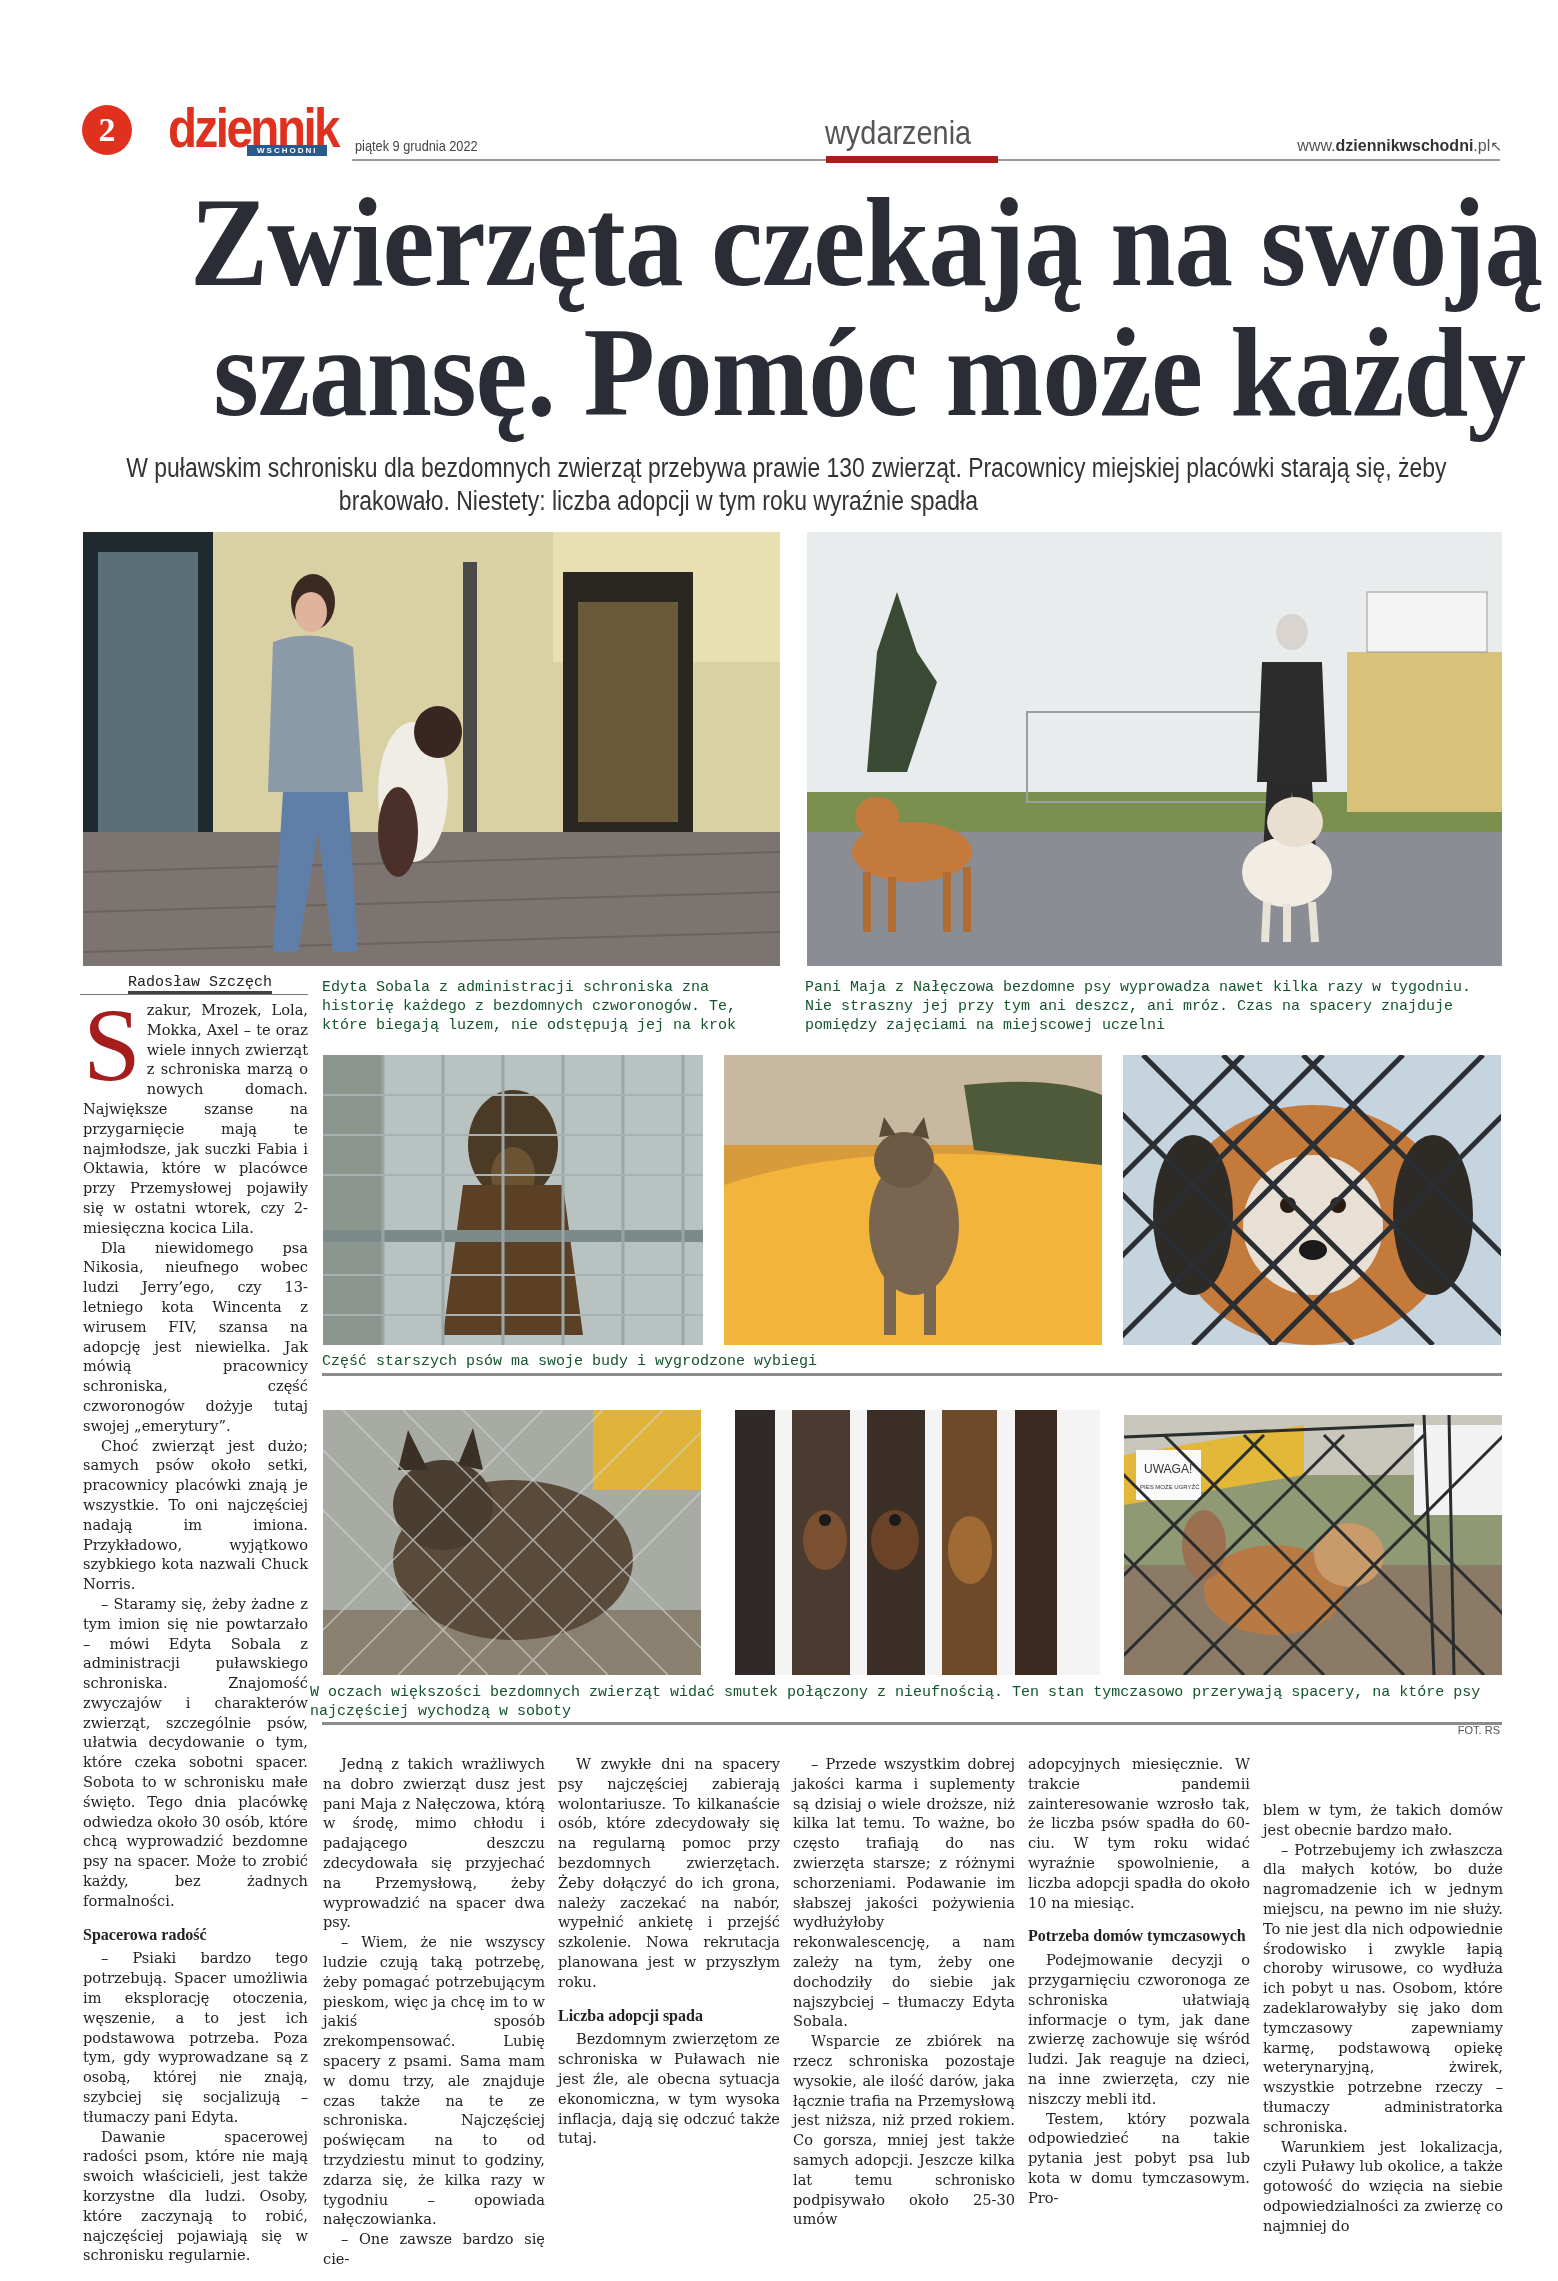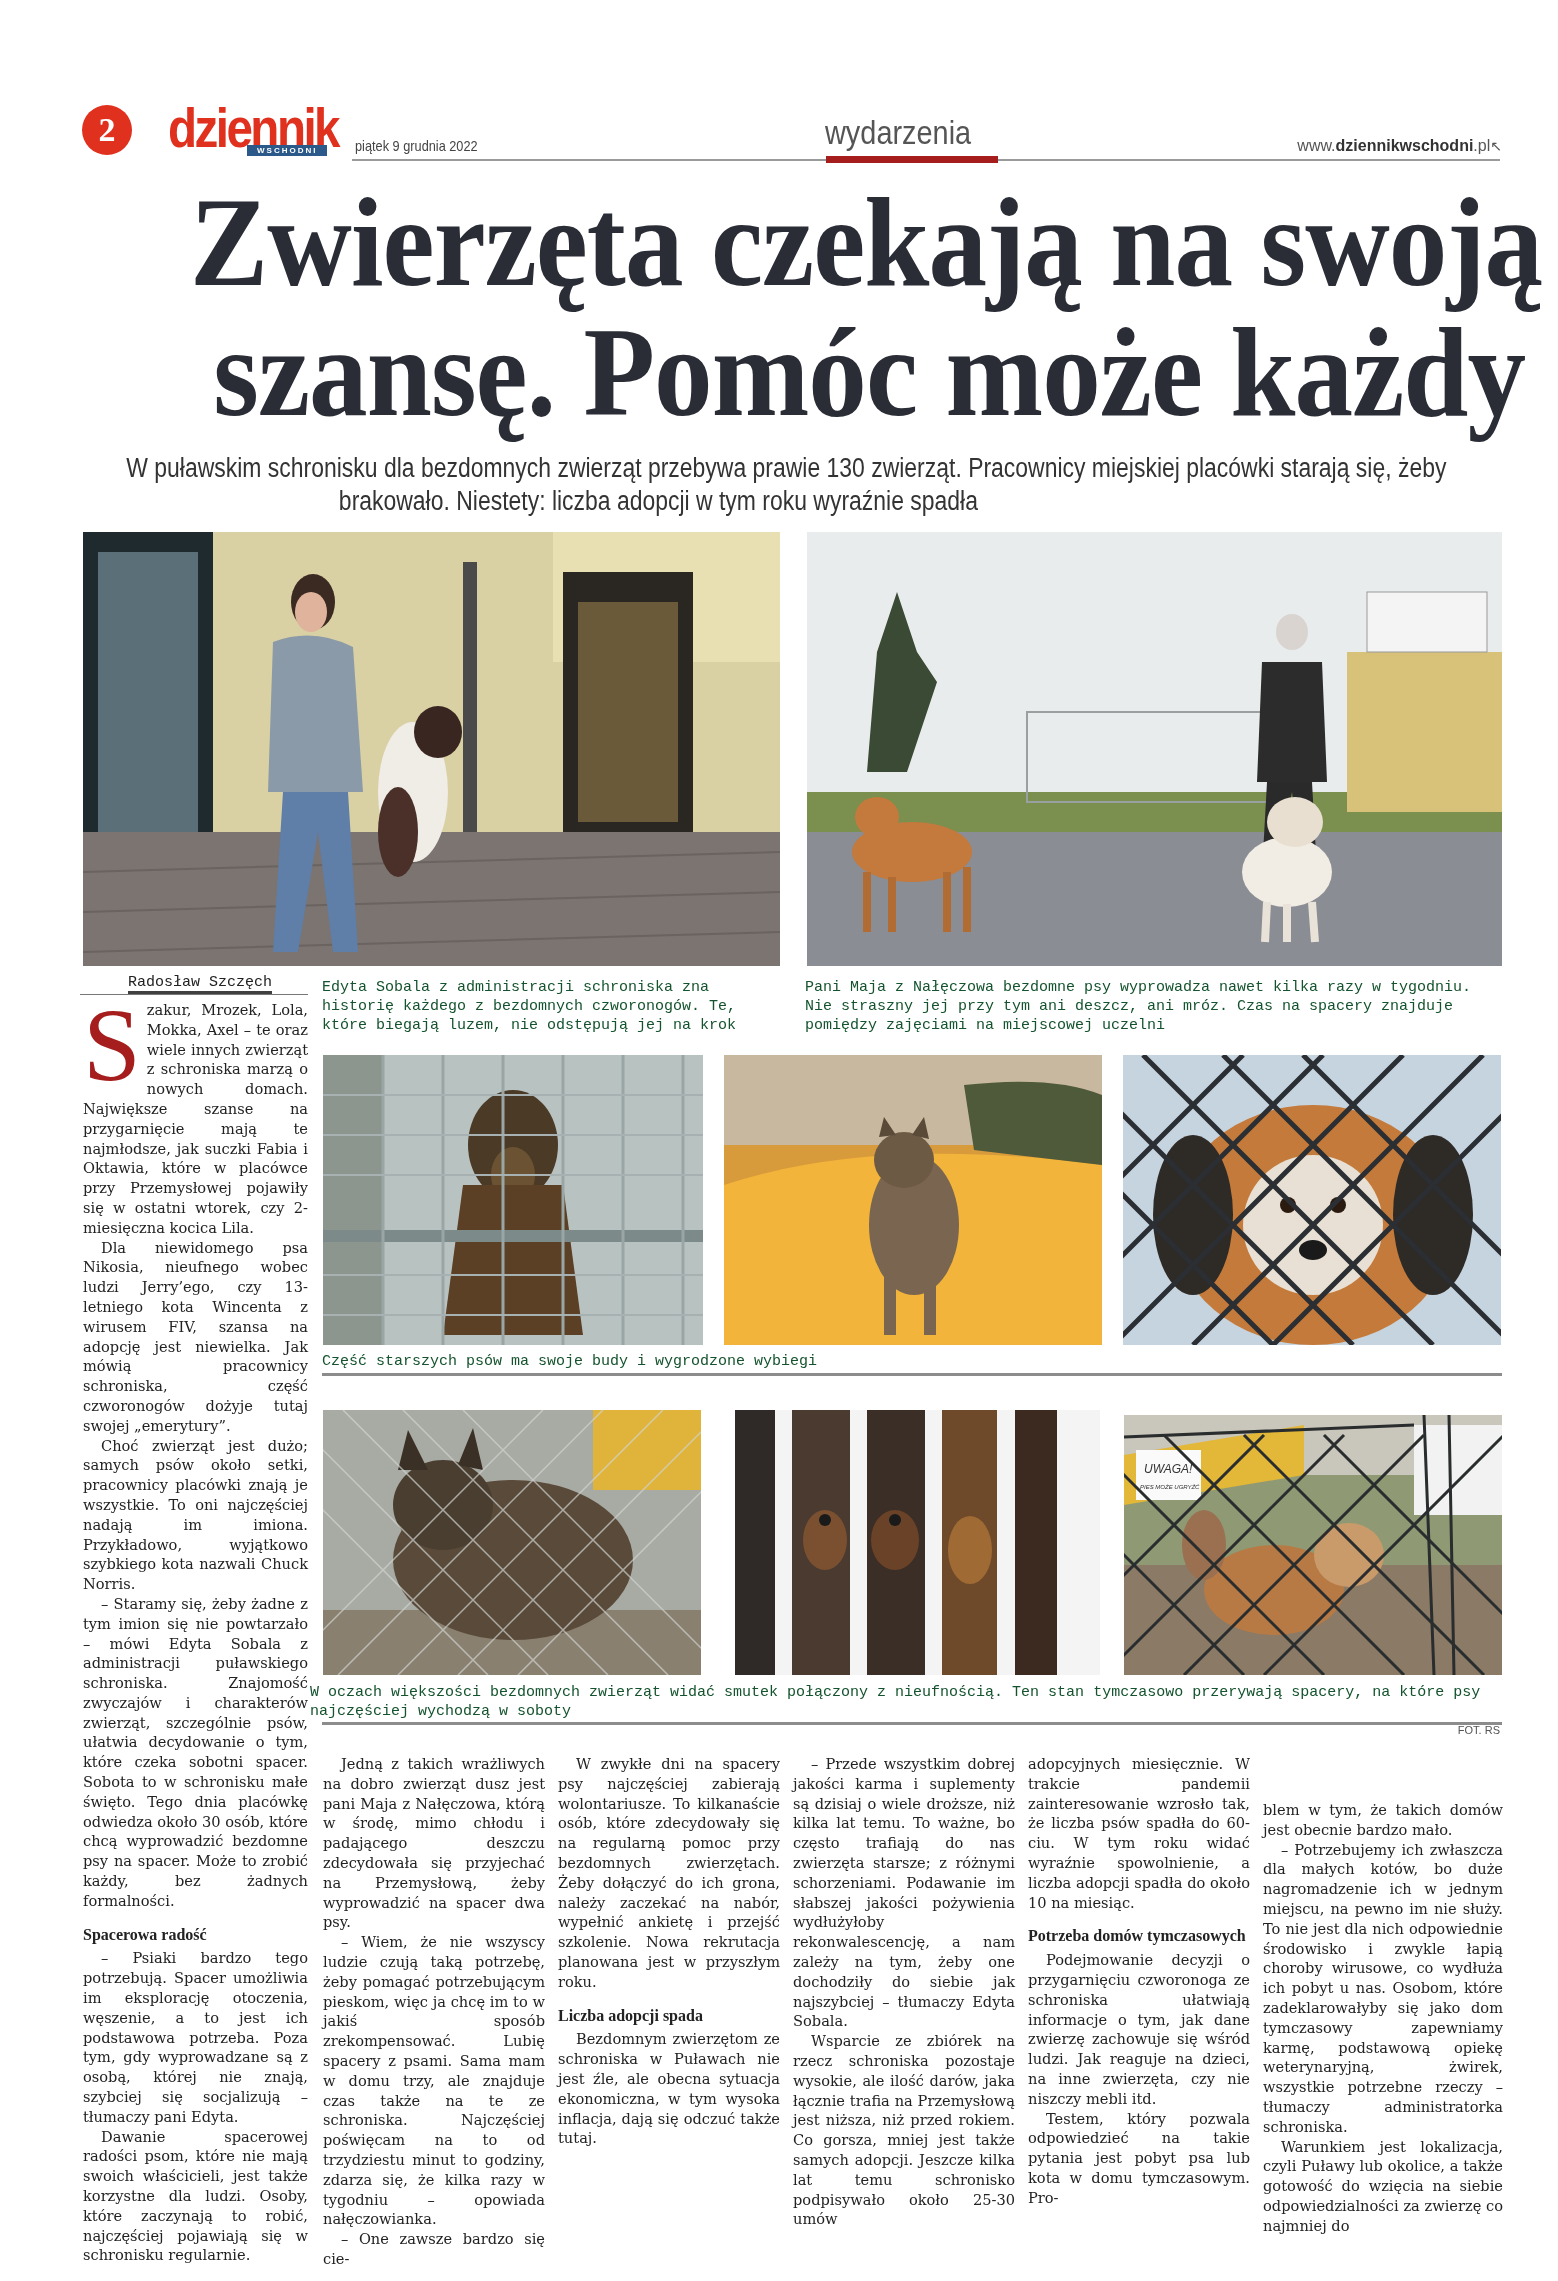--- a/index.html
+++ b/index.html
@@ -13,21 +13,21 @@
   .header-rule { left:352px; top:159px; width:1148px; height:2px; background:#9a9a9a; }
   .section { left:825px; top:113px; font-family:"Liberation Sans", sans-serif; font-size:34px; color:#555; transform:scaleX(0.85); transform-origin:left; }
   .section-bar { left:826px; top:156px; width:172px; height:7px; background:#a51d1d; }
   .site { right:56px; top:137px; font-family:"Liberation Sans", sans-serif; font-size:16px; color:#555;margin-left:31px; }
   .site b { color:#333; }
   
   .headline { left:190px; top:178px; width:1400px; font-family:"Liberation Serif", serif; font-weight:bold; font-size:126px; line-height:130px; color:#2a2d36; white-space:nowrap; letter-spacing:-1px; transform:scaleX(0.93); transform-origin:left top; }
   .headline .l2 { padding-left:25px; display:block; }
   .lead { left:60px; top:452px; width:1620px; font-family:"Liberation Sans", sans-serif; font-size:27px; line-height:33px; color:#333; text-align:center; transform:scaleX(0.85); transform-origin:left top; }
   
-  .photo { overflow:hidden;font-style:italic; }
+  .photo { overflow:hidden; }
   .caption { font-family:Liberation Mono, monospace; font-size:15px; line-height:19px; color:#14532d; }
   .caption-rule { height:3px; background:#8c8c8c; }
   
   .col { font-family:"DejaVu Serif", serif; font-size:14.6px; line-height:19.8px; color:#222; text-align:justify; hyphens:auto; }
   .col p { margin:0; text-indent:18px; }
   .col p.first { text-indent:0; }
   .col h4 { margin:14px 0 4px 0; font-family:"Liberation Serif", serif; font-size:16px; font-weight:bold; color:#222; }
   .dropcap { float:left; font-family:"Liberation Serif", serif; color:#a51d1d; font-size:104px; line-height:82px; margin:4px 6px 0 0; }
   .byline { left:128px; top:974px; font-family:Liberation Mono, monospace; font-size:15px; color:#222; border-bottom:3px solid #404040; }
   .byline-rule { left:80px; top:994px; width:228px; height:1px; background:#777; }

